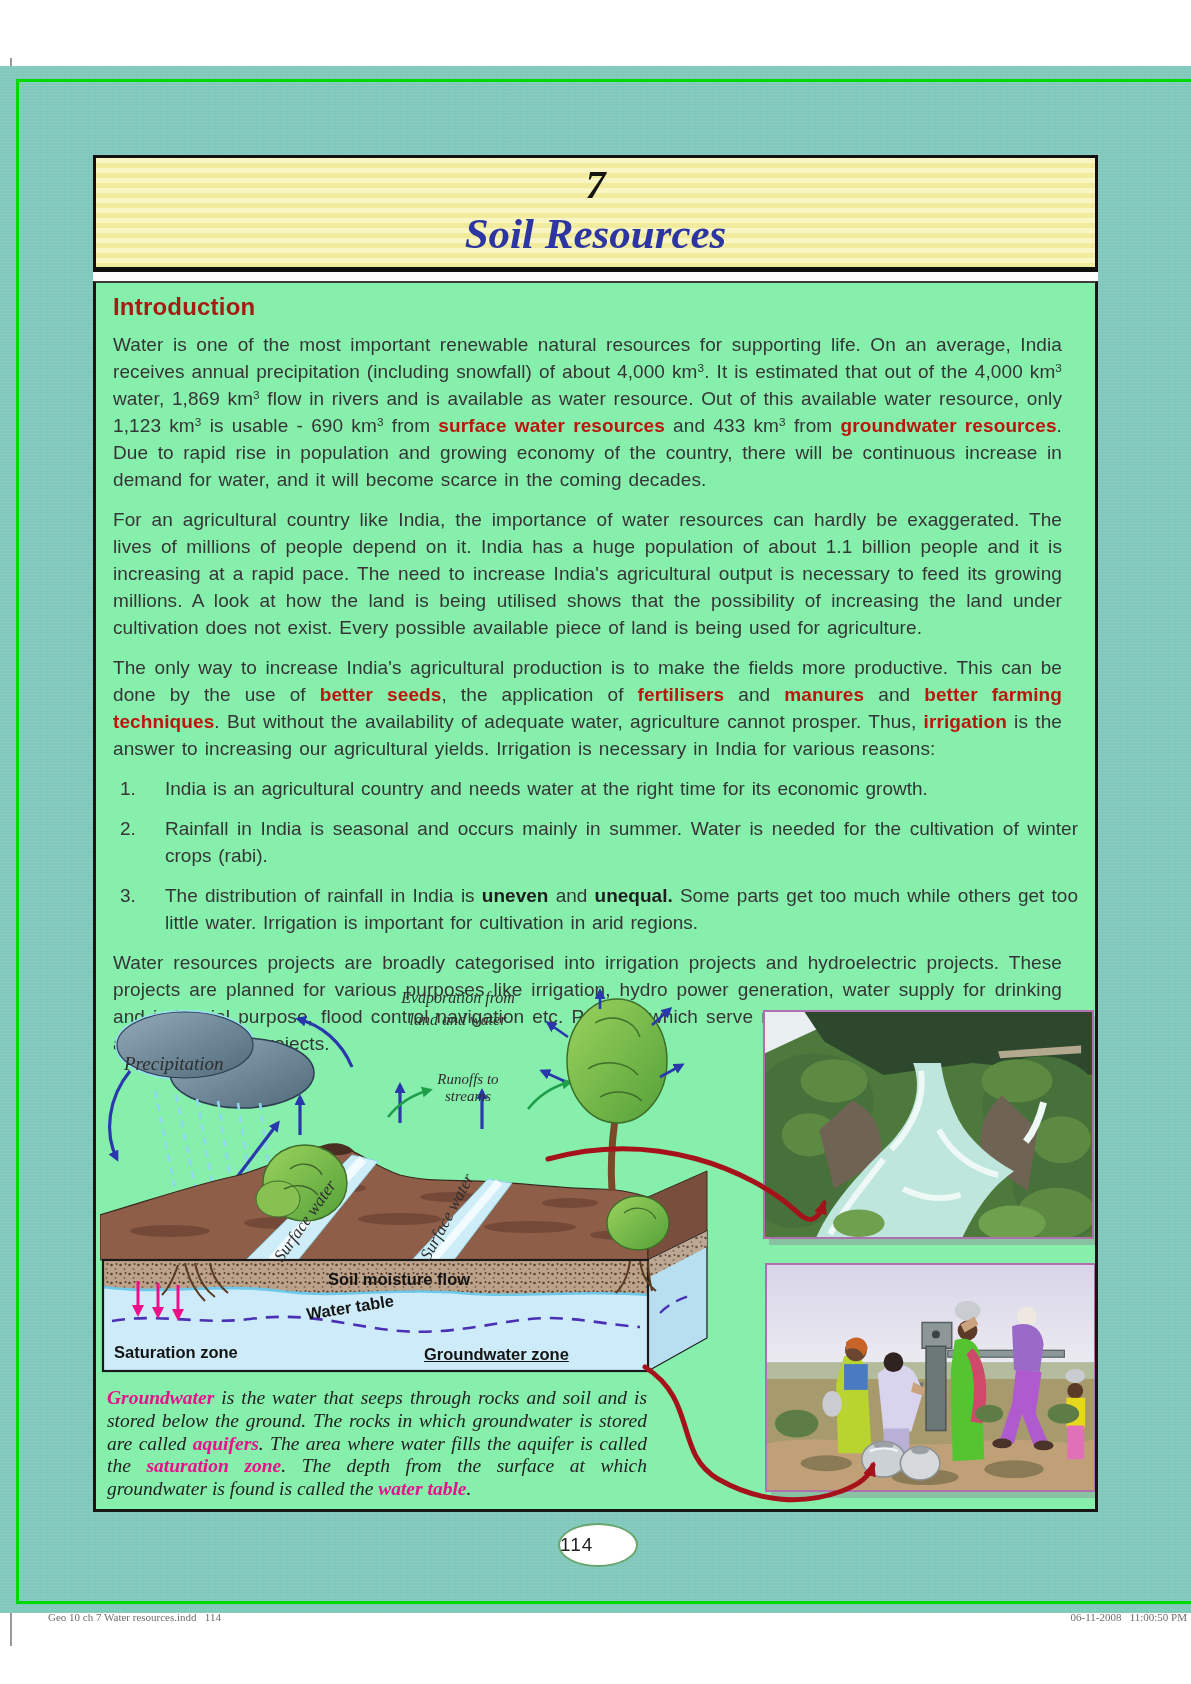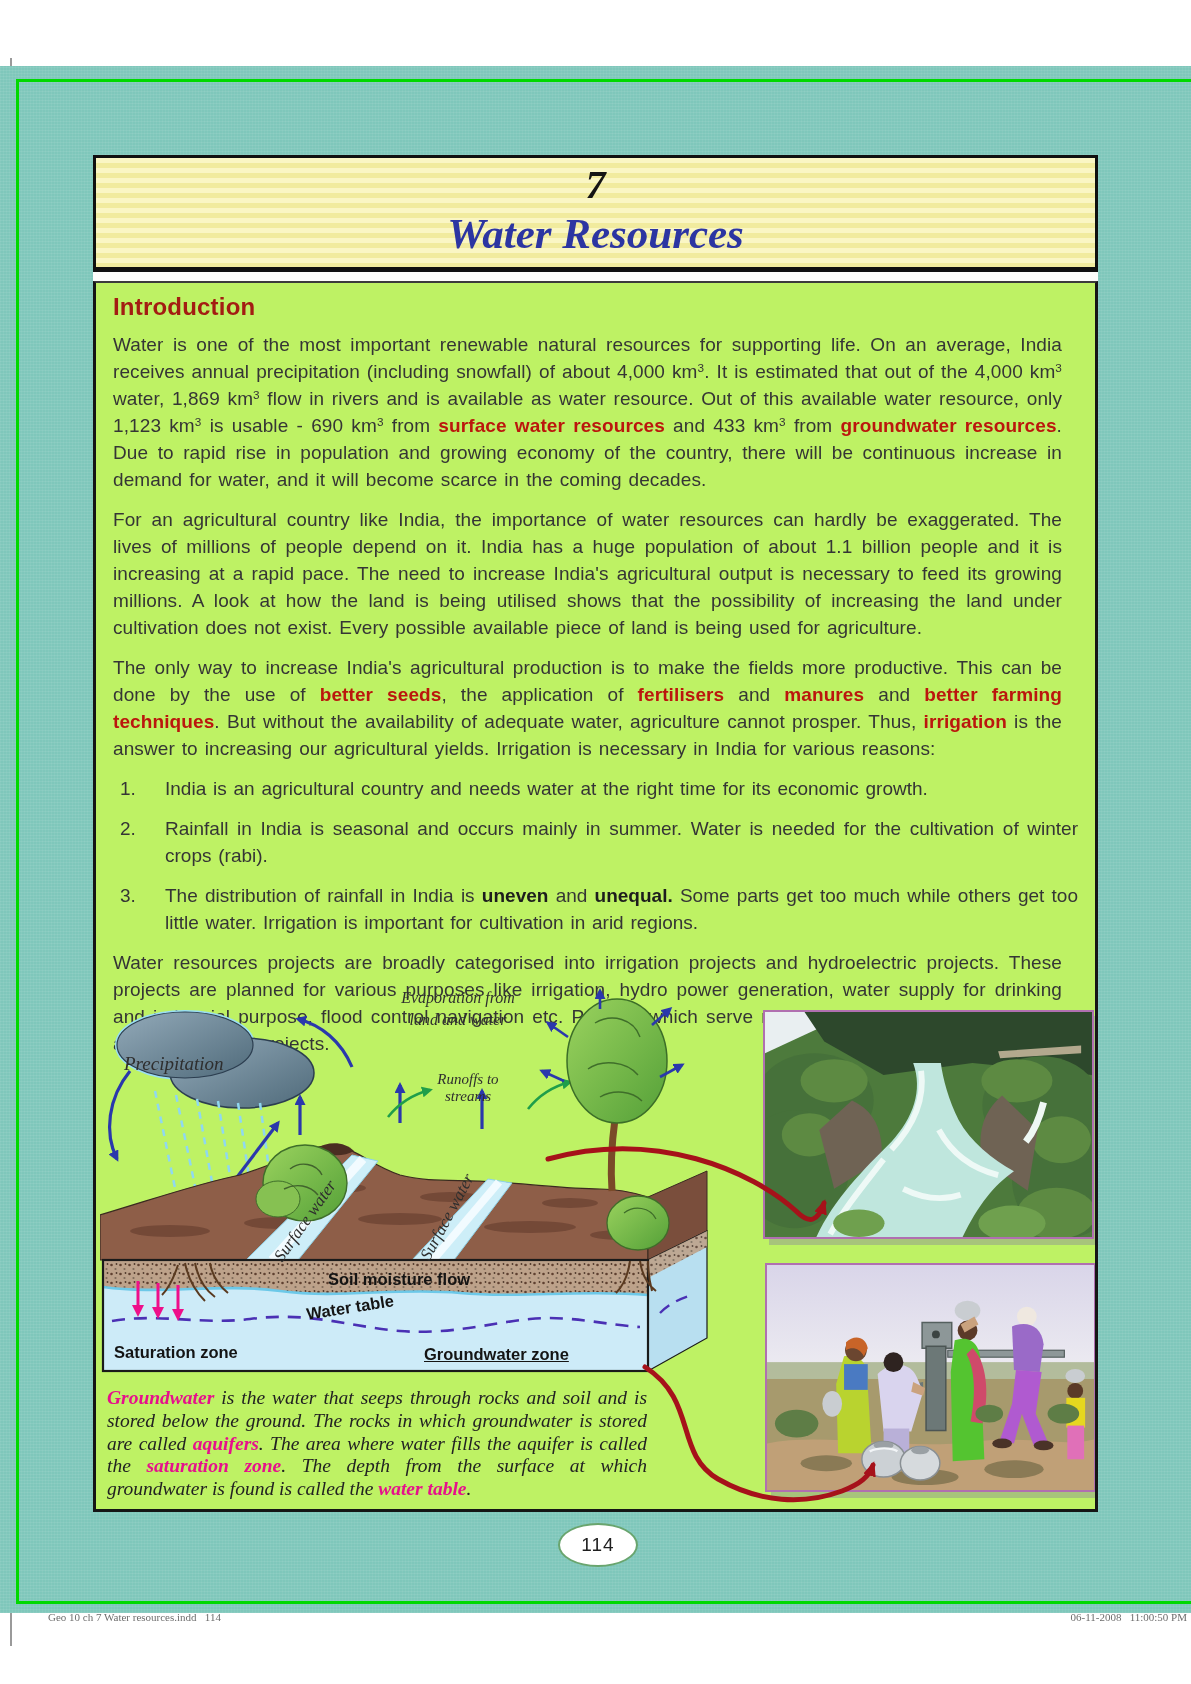--- a/index.html
+++ b/index.html
@@ -14,21 +14,21 @@
   .chapter-header{position:absolute;left:93px;top:155px;width:1005px;height:117px;box-sizing:border-box;
         border:3px solid #101010;border-bottom:5px solid #101010;
         background:repeating-linear-gradient(180deg,#faf6c4 0 5px,#f1eb9e 5px 10px);
         text-align:center;}
   .chapter-number{font-family:"Liberation Serif",serif;font-style:italic;font-weight:bold;
         font-size:40px;color:#151515;margin-top:4px;line-height:46px;}
   .chapter-title{font-family:"Liberation Serif",serif;font-style:italic;font-weight:bold;
         font-size:43px;color:#2c35a2;line-height:52px;}
   .gap-strip{position:absolute;left:93px;top:272px;width:1005px;height:9px;background:#fdfdfb;}
   .content-box{position:absolute;left:93px;top:281px;width:1005px;height:1231px;box-sizing:border-box;
-        background:#bef264;border:3px solid #161616;border-top:2px solid #3c3c3c;
+        background:#86efac;border:3px solid #161616;border-top:2px solid #3c3c3c;
         padding:6px 17px 0 17px;overflow:hidden;}
   .intro-heading{margin:4px 0 10px 0;font-size:24px;font-weight:bold;color:#a31d12;letter-spacing:.2px;}
   .body-text p{margin:0 16px 13px 0;font-size:19px;line-height:27px;color:#353535;
         text-align:justify;letter-spacing:.1px;word-spacing:1.5px;}
   .seg-r{color:#bb160d;font-weight:bold;}
   .seg-b{color:#1d1d1d;font-weight:bold;}
   .seg-s{font-size:.62em;vertical-align:.55em;line-height:0;}
   .num-item{position:relative;margin:0 0 13px 0;padding-left:52px;font-size:19px;line-height:27px;
         color:#353535;text-align:justify;word-spacing:1.5px;}
   .num-item .num{position:absolute;left:7px;top:0;}
@@ -50,41 +50,41 @@
         background:#cfe3da;box-shadow:6px 6px 0 rgba(140,140,150,.45);z-index:2;}
   .photo svg{display:block;width:100%;height:100%;}
   .photo-river{left:667px;top:727px;}
   .photo-pump{left:669px;top:980px;}
   .caption{position:absolute;left:11px;top:1104px;width:540px;z-index:1;
         font-family:"Liberation Serif",serif;font-style:italic;font-size:19.5px;line-height:22.8px;
         color:#222;text-align:justify;}
   .seg-m{color:#e6108c;font-weight:bold;}
   .overlay{position:absolute;left:0;top:0;z-index:4;pointer-events:none;}
   .page-ellipse{position:absolute;left:558px;top:1523px;width:76px;height:40px;background:#fff;
-        border:2px solid #69a56e;border-radius:50%;display:flex;align-items:center;justify-content:center;
+        border:2px solid #69a56e;border-radius:50%;display:flex;align-items:center;
         font-size:19px;color:#1f1f1f;letter-spacing:1px;}
   .imprint{position:absolute;top:1611px;font-size:11px;color:#6d6d6d;white-space:pre;font-family:Liberation Serif, serif;}
   .imprint-left{left:48px;}
   .imprint-right{right:4px;}
 </style>
 </head>
 <body>
 
 <div class="page">
 
   <div class="crop-mark" style="left:10px;top:58px;height:30px;"></div>
   <div class="crop-mark" style="left:10px;top:1606px;height:40px;"></div>
 
   <div class="board">
     <div class="green-frame"></div>
   </div>
 
   <div class="chapter-header">
     <div class="chapter-number">7</div>
-    <div class="chapter-title">Water Resources</div>
+    <div class="chapter-title">Soil Resources</div>
   </div>
   <div class="gap-strip"></div>
 
   <div class="content-box">
     <h2 class="intro-heading">Introduction</h2>
 
     <div class="body-text">
       <p><span>Water is one of the most important renewable natural resources for supporting life. On an average, India receives annual precipitation (including snowfall) of about 4,000 km</span><span class="seg-s">3</span><span>. It is estimated that out of the 4,000 km</span><span class="seg-s">3</span><span> water, 1,869 km</span><span class="seg-s">3</span><span> flow in rivers and is available as water resource. Out of this available water resource, only 1,123 km</span><span class="seg-s">3</span><span> is usable - 690 km</span><span class="seg-s">3</span><span> from </span><span class="seg-r">surface water resources</span><span> and 433 km</span><span class="seg-s">3</span><span> from </span><span class="seg-r">groundwater resources</span><span>. Due to rapid rise in population and growing economy of the country, there will be continuous increase in demand for water, and it will become scarce in the coming decades.</span></p>
       <p><span>For an agricultural country like India, the importance of water resources can hardly be exaggerated. The lives of millions of people depend on it. India has a huge population of about 1.1 billion people and it is increasing at a rapid pace. The need to increase India's agricultural output is necessary to feed its growing millions. A look at how the land is being utilised shows that the possibility of increasing the land under cultivation does not exist. Every possible available piece of land is being used for agriculture.</span></p>
       <p><span>The only way to increase India's agricultural production is to make the fields more productive. This can be done by the use of </span><span class="seg-r">better seeds</span><span>, the application of </span><span class="seg-r">fertilisers</span><span> and </span><span class="seg-r">manures</span><span> and </span><span class="seg-r">better farming techniques</span><span>. But without the availability of adequate water, agriculture cannot prosper. Thus, </span><span class="seg-r">irrigation</span><span> is the answer to increasing our agricultural yields. Irrigation is necessary in India for various reasons:</span></p>

